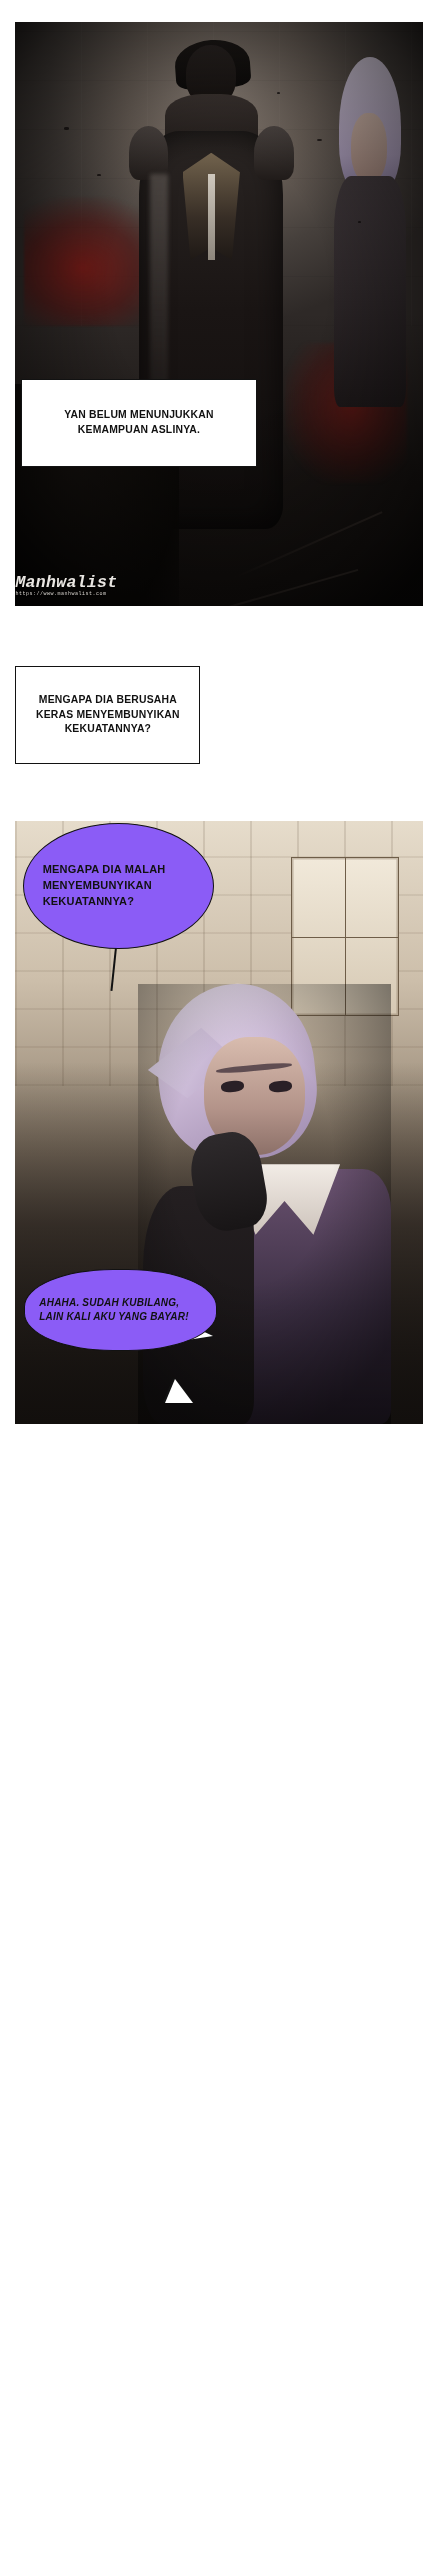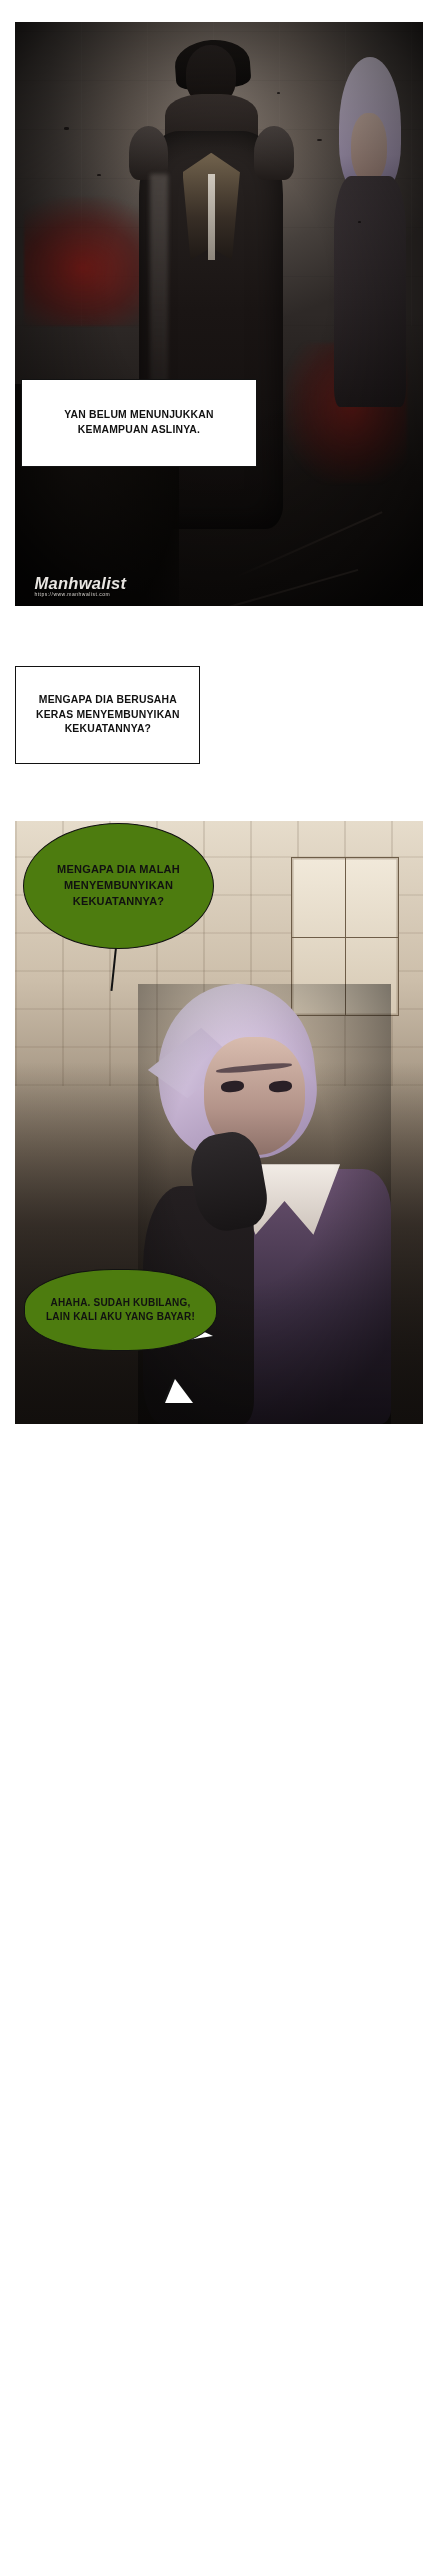--- a/index.html
+++ b/index.html
@@ -258,29 +258,30 @@
     height: 98px;
     font-size: 10.4px;
     font-weight: 700;
     padding: 5.5px 8.8px;
     border-width: 1.6px;
   }
 
   
   .watermark {
     position: absolute;
-    left: 19px;
+    left: 0;
     bottom: 8.8px;
     color: #e9e6e2;
     font-style: italic;
     font-weight: 700;
     font-size: 16.5px;
     text-shadow: 0 0.5px 1.1px rgba(0,0,0,0.6);
     letter-spacing: 0.3px;
     line-height: 1;
+    font-family: Liberation Mono, monospace;
   }
   .watermark .wm-sub {
     display: block;
     font-size: 5px;
     font-style: normal;
     font-weight: 400;
     letter-spacing: 0.5px;
     color: #d8d4cf;
     margin-top: 1.1px;
   }
@@ -426,27 +427,26 @@
   }
   .ch-shadow {
     position: absolute;
     inset: 0;
     background: radial-gradient(ellipse 80% 70% at 45% 40%, rgba(0,0,0,0) 40%, rgba(0,0,0,0.45) 90%);
   }
 
   
   .bubble {
     position: absolute;
-    background: #4d7c0f;
+    background: #8b5cf6;
     border: 1.6px solid #121212;
     border-radius: 50%;
     display: flex;
     align-items: center;
     justify-content: center;
-    text-align: center;
     color: #111111;
     font-weight: 700;
     box-sizing: border-box;
     line-height: 1.45;
     letter-spacing: 0.2px;
   }
   .bub-1 {
     left: 23px;
     top: 823px;
     width: 191px;
@@ -465,20 +465,21 @@
     transform: rotate(6deg);
     z-index: 5;
   }
   .bub-2 {
     left: 24px;
     top: 1269px;
     width: 193px;
     height: 82px;
     border-radius: 46% 46% 46% 46%;
     font-size: 10px;
+    font-style: italic;
     padding: 7.7px 14.3px;
     z-index: 6;
   }
   .bub-2-tail {
     position: absolute;
     left: 181px;
     top: 1321px;
     width: 0;
     height: 0;
     border-top: 15.4px solid transparent;

